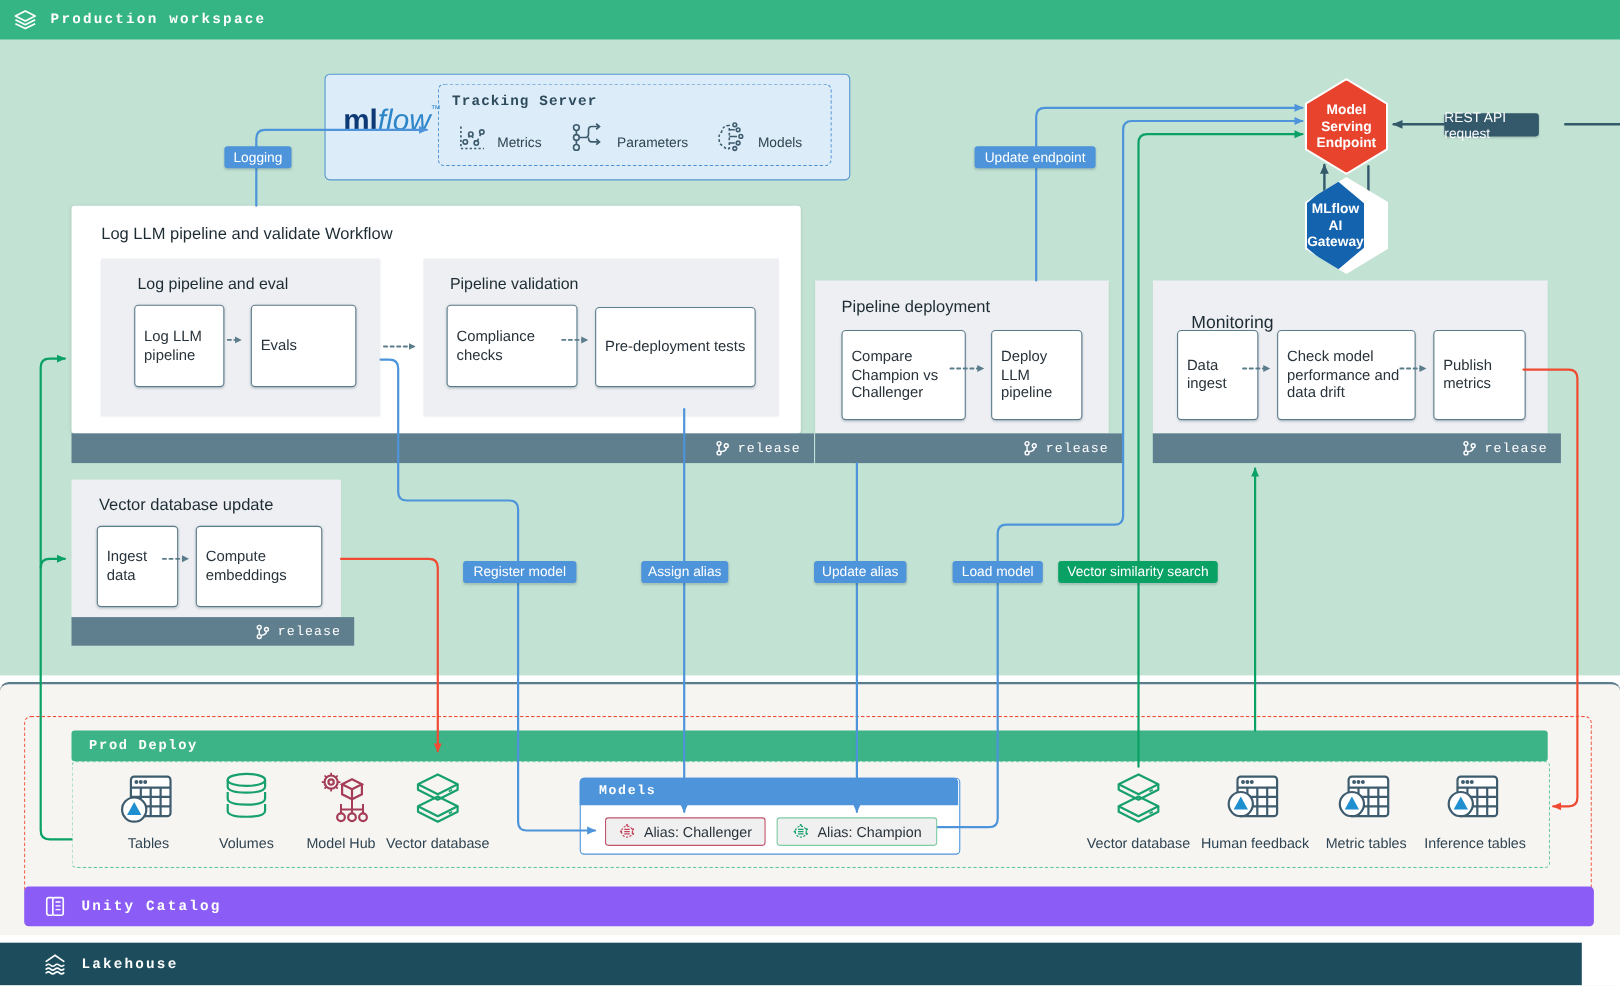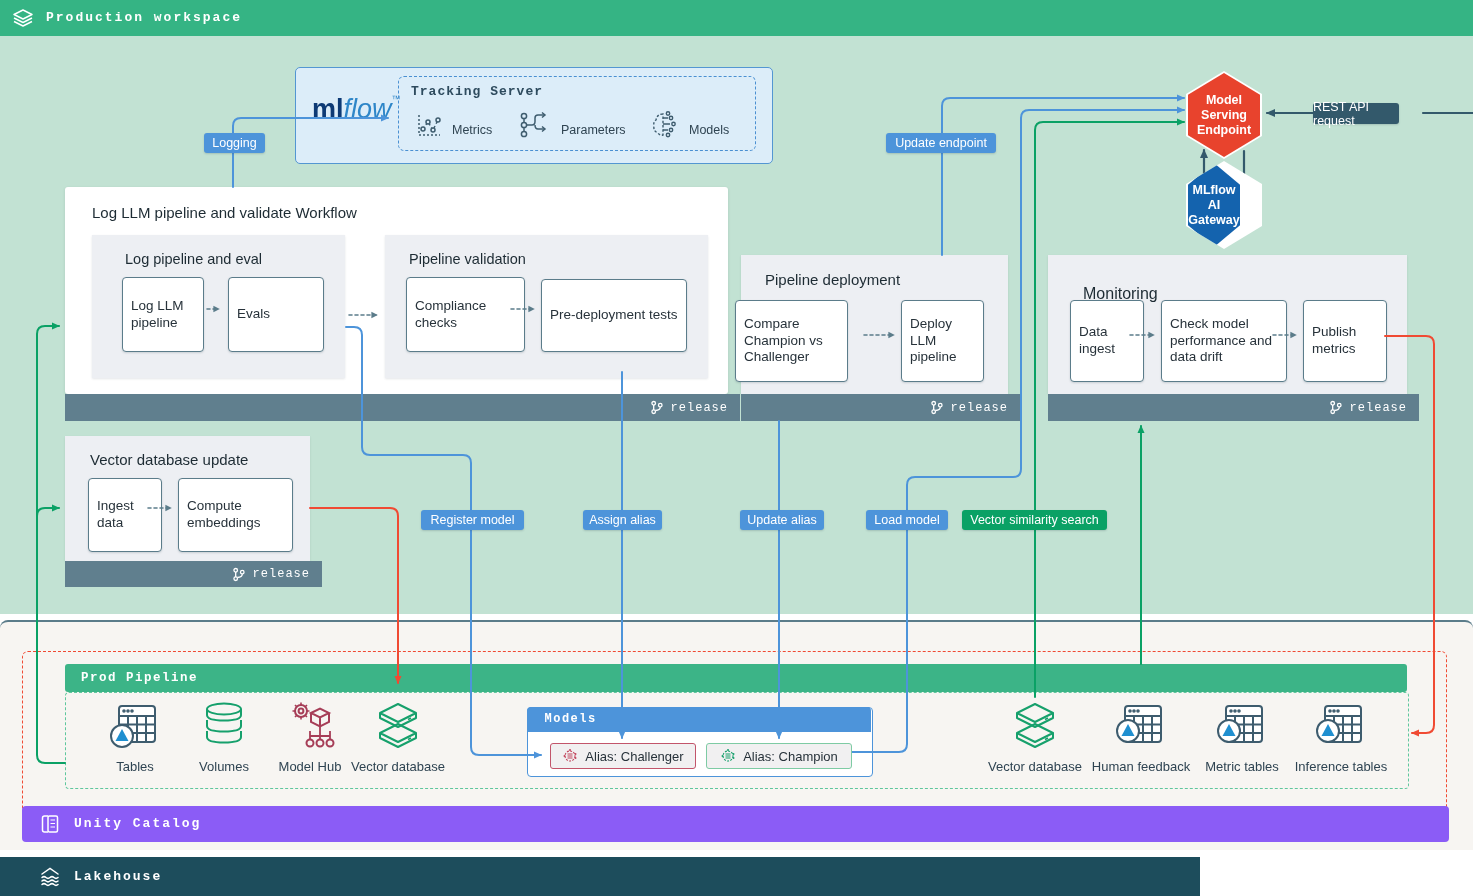--- a/index.html
+++ b/index.html
@@ -31,21 +31,21 @@
 </style>
 </head>
 <body>
 
 <div id="stage">
 
   <div class="abs" style="left:0;top:36px;width:1473px;height:578px;background:#c2e2d3;"></div>
   <div class="abs" style="left:0;top:620px;width:1473px;height:228px;background:#f7f5f2;border-top:2px solid #5b7c8a;border-radius:8px 8px 0 0;"></div>
   <div class="abs" style="left:22px;top:651px;width:1423px;height:161px;border:1.5px dashed #f04a33;border-radius:6px;"></div>
   <div class="abs mono" style="left:65px;top:664px;width:1342px;height:28px;background:#3cb487;border-radius:3px;line-height:28px;">
-    <span class="abs" style="left:16px;color:#fff;font-weight:bold;font-size:12.5px;letter-spacing:1.5px;">Prod Pipeline</span>
+    <span class="abs" style="left:16px;color:#fff;font-weight:bold;font-size:12.5px;letter-spacing:1.5px;">Prod Deploy</span>
   </div>
   <div class="abs" style="left:65px;top:692px;width:1342px;height:95px;border:1.5px dashed #5fc79d;border-radius:4px;"></div>
 
   <div class="abs" style="left:0;top:0;width:1473px;height:36px;background:#35b484;">
     <svg class="abs" style="left:12px;top:7px;" width="22" height="22" viewBox="0 0 22 22">
       <g fill="none" stroke="#fff" stroke-width="1.5" stroke-linejoin="round">
         <path d="M11 3 L20 7.5 11 12 2 7.5 Z"></path>
         <path d="M2 11 L11 15.5 20 11"></path>
         <path d="M2 14.5 L11 19 20 14.5"></path>
       </g>
@@ -122,21 +122,21 @@
           <circle cx="12" cy="5.5" r="1.9"></circle>
           <path d="M5 5.4 V10.6 M12 7.4 C12 10 10 11 6.9 11.2"></path>
         </g>
     </svg>
     <span class="mono">release</span>
   </div>
 
   <div class="abs panel" style="left:741px;top:255px;width:267px;height:139px;">
     <div class="abs ptitle" style="left:24px;top:16px;font-size:15px;">Pipeline deployment</div>
   </div>
-  <div class="abs step" style="left:735px;top:300px;width:95px;height:68px;">Compare Champion vs Challenger</div>
+  <div class="abs step" style="left:765px;top:300px;width:95px;height:68px;">Compare Champion vs Challenger</div>
   <div class="abs step" style="left:901px;top:300px;width:65px;height:68px;">Deploy LLM pipeline</div>
   <div class="abs release" style="left:741px;top:394px;width:267px;height:27px;">
     <svg width="15" height="15" viewBox="0 0 16 16">
       <g fill="none" stroke="#fff" stroke-width="1.4">
           <circle cx="5" cy="3.5" r="1.9"></circle>
           <circle cx="5" cy="12.5" r="1.9"></circle>
           <circle cx="12" cy="5.5" r="1.9"></circle>
           <path d="M5 5.4 V10.6 M12 7.4 C12 10 10 11 6.9 11.2"></path>
         </g>
     </svg>
@@ -381,21 +381,21 @@
     <svg class="abs" style="left:16px;top:6px;" width="24" height="24" viewBox="0 0 24 24">
       <g fill="none" stroke="#fff" stroke-width="1.5">
         <path d="M10 4 H6.5 Q4.5 4 4.5 6 V18 Q4.5 20 6.5 20 H10"></path>
         <rect x="10" y="4" width="9.5" height="16" rx="1.5"></rect>
         <path d="M12.5 8 H17 M12.5 11.5 H17 M12.5 15 H17" stroke-width="1.2"></path>
       </g>
     </svg>
     <span class="abs mono bar-text" style="left:52px;line-height:36px;">Unity Catalog</span>
   </div>
 
-  <div class="abs" style="left:0;top:857px;width:1200px;height:39px;background:#1d4d5c;">
+  <div class="abs" style="left:0;top:857px;width:1438px;height:39px;background:#1d4d5c;">
     <svg class="abs" style="left:38px;top:8px;" width="24" height="24" viewBox="0 0 24 24">
       <g fill="none" stroke="#fff" stroke-width="1.5" stroke-linecap="round">
         <path d="M4 9 L12 3.5 L20 9"></path>
         <path d="M4 12.5 q2 -1.8 4 0 t4 0 t4 0 t4 0"></path>
         <path d="M4 16 q2 -1.8 4 0 t4 0 t4 0 t4 0"></path>
         <path d="M4 19.5 q2 -1.8 4 0 t4 0 t4 0 t4 0"></path>
       </g>
     </svg>
     <span class="abs mono bar-text" style="left:74px;line-height:39px;">Lakehouse</span>
   </div>

